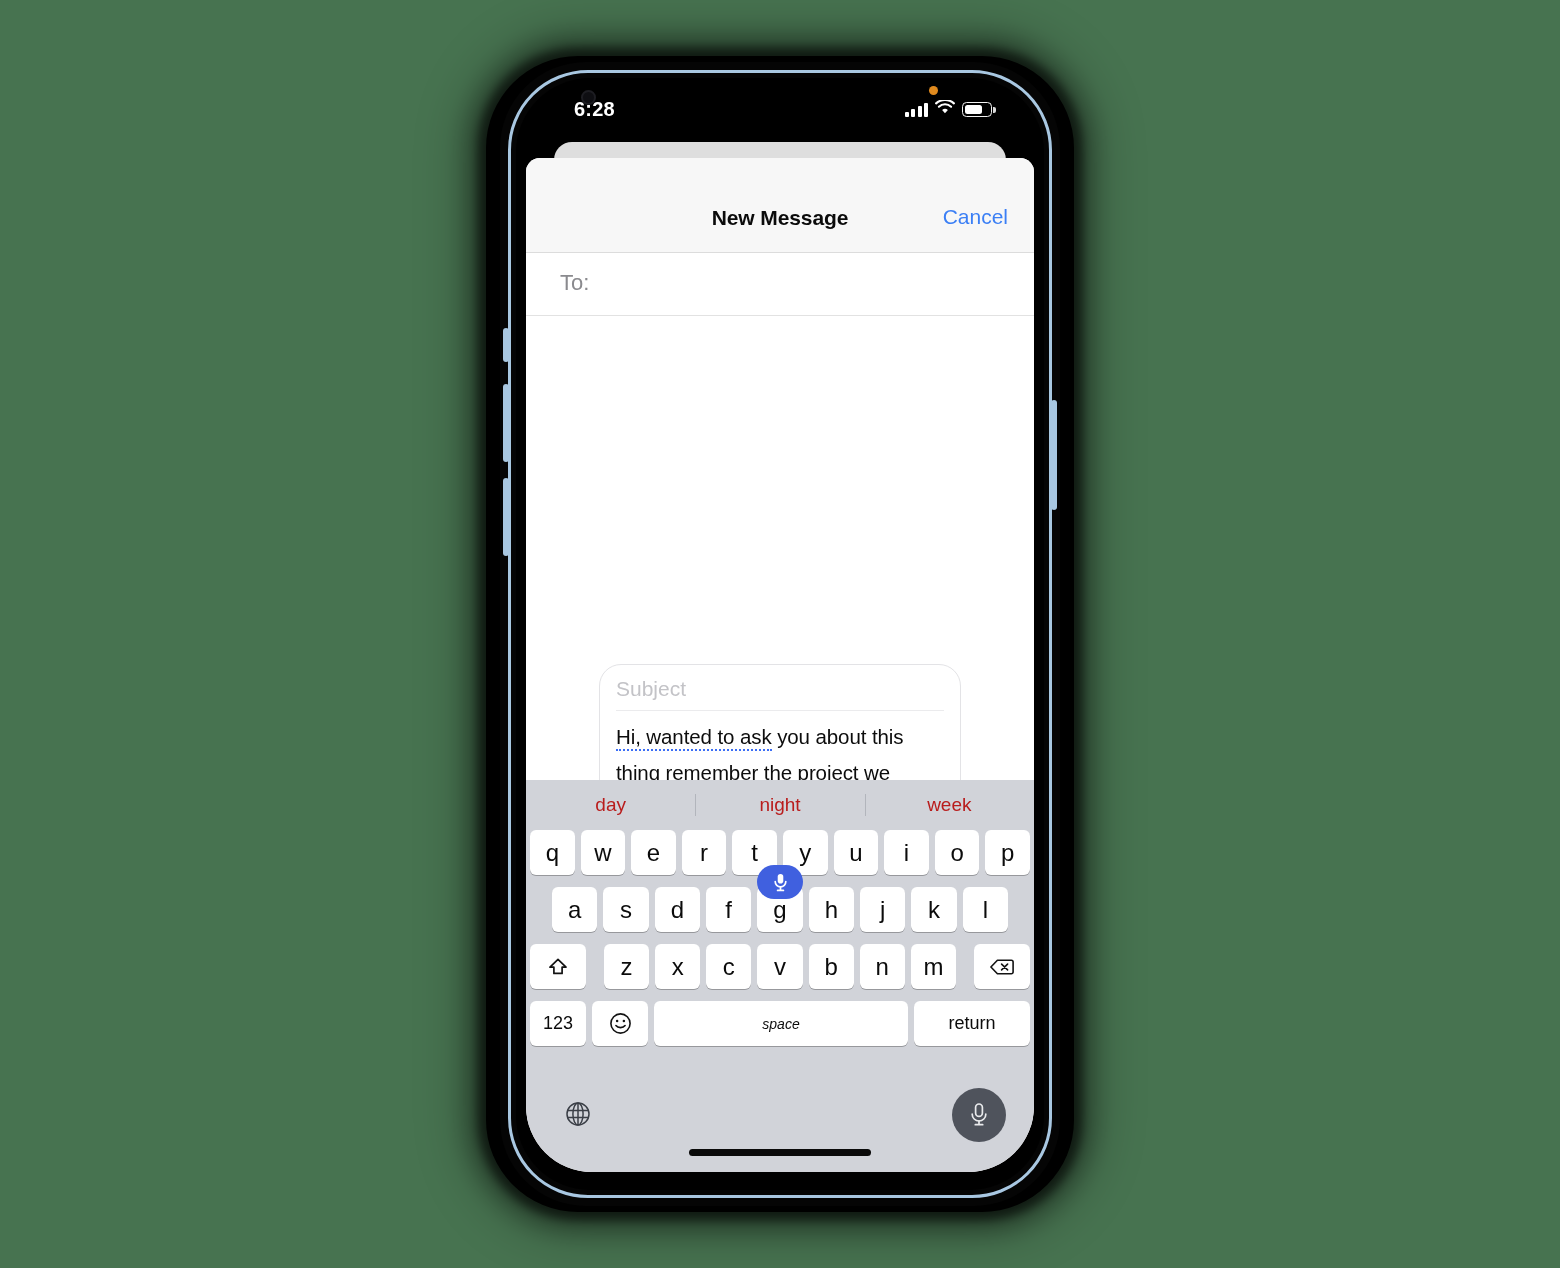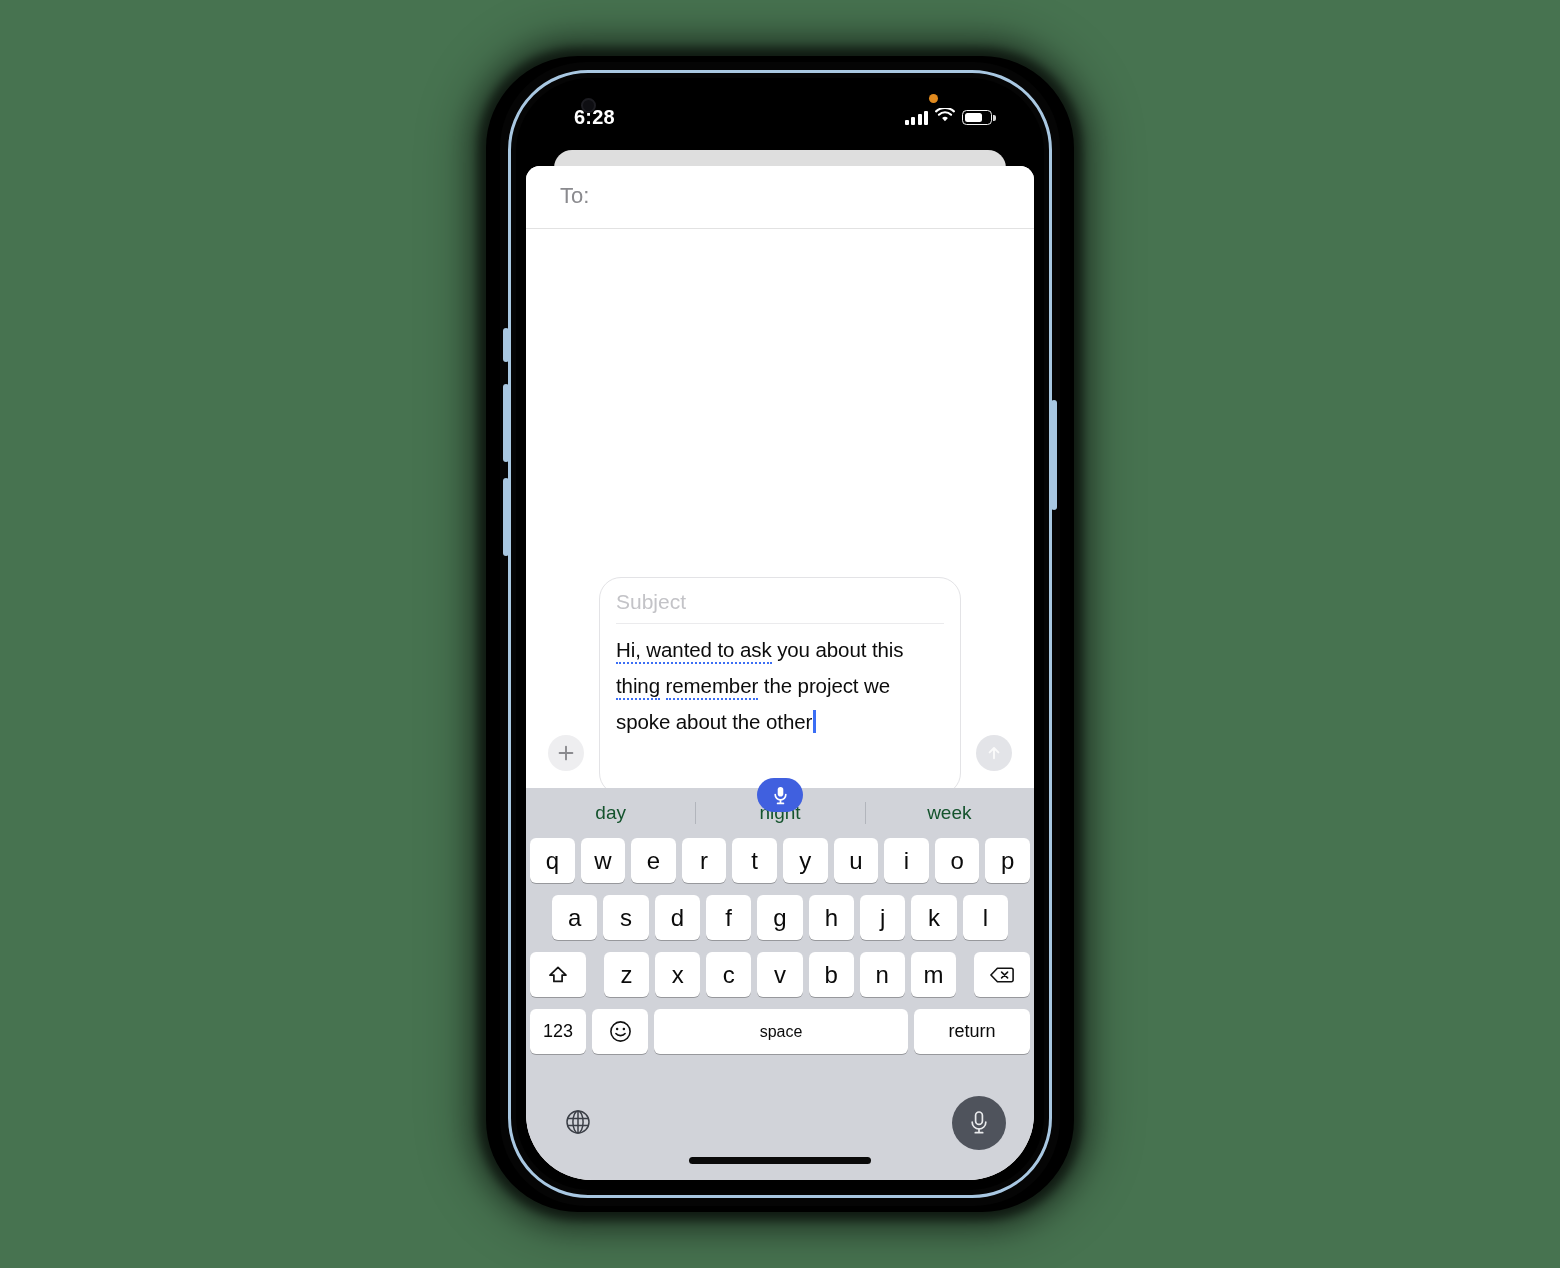--- a/index.html
+++ b/index.html
@@ -74,21 +74,21 @@
   }
   #btn-silent  { left: 503px; top: 328px; width: 6px; height: 34px; }
   #btn-volup   { left: 503px; top: 384px; width: 6px; height: 78px; }
   #btn-voldown { left: 503px; top: 478px; width: 6px; height: 78px; }
   #btn-power   { left: 1051px; top: 400px; width: 6px; height: 110px; }
 
   
   #screen {
     position: absolute;
     left: 526px;
-    top: 88px;
+    top: 80px;
     width: 508px;
     height: 1092px;
     border-radius: 66px;
     background: #000;
     overflow: hidden;
     z-index: 3;
   }
 
   
   #notch {
@@ -369,21 +369,21 @@
   }
   #suggestion-bar {
     height: 50px;
     display: flex;
     align-items: center;
   }
   .suggestion {
     flex: 1;
     text-align: center;
     font-size: 19px;
-    color: #14532d;
+    color: #b91c1c;
     cursor: pointer;
     position: relative;
   }
   .suggestion + .suggestion::before {
     content: "";
     position: absolute;
     left: 0;
     top: 50%;
     transform: translateY(-50%);
     width: 1px;
@@ -418,21 +418,21 @@
     user-select: none;
   }
   .key-dark {
     background: #ffffff;
     box-shadow: 0 1px 0 rgba(0,0,0,0.28);
   }
   .key-shift  { flex: 0 0 56px; }
   .key-delete { flex: 0 0 56px; }
   .key-123    { flex: 0 0 56px; font-size: 18px; }
   .key-emoji  { flex: 0 0 56px; }
-  .key-space  { flex: 1 1 auto; font-size: 16px; }
+  .key-space  { flex: 1 1 auto; font-size: 14px; font-style: italic; }
   .key-return { flex: 0 0 116px; font-size: 18px; }
   .spacer-sm  { flex: 0 0 6px; }
 
   #kb-bottom-bar {
     position: absolute;
     left: 0; bottom: 0;
     width: 100%;
     height: 88px;
   }
   #globe-key {
@@ -509,20 +509,24 @@
   </div>
 
   <div id="notch"></div>
 
   <div id="front-camera"></div>
 
   <div id="sheet-stack"></div>
 
   <div id="sheet">
 
+    <div id="nav-bar">
+      <div id="nav-title">New Message</div>
+      <div id="cancel-button">Cancel</div>
+    </div>
 
     <div id="to-row">
       <div id="to-label">To:</div>
       <div id="to-input-zone"></div>
     </div>
 
     <div id="body-area"></div>
 
     <div id="compose-bar">
 

